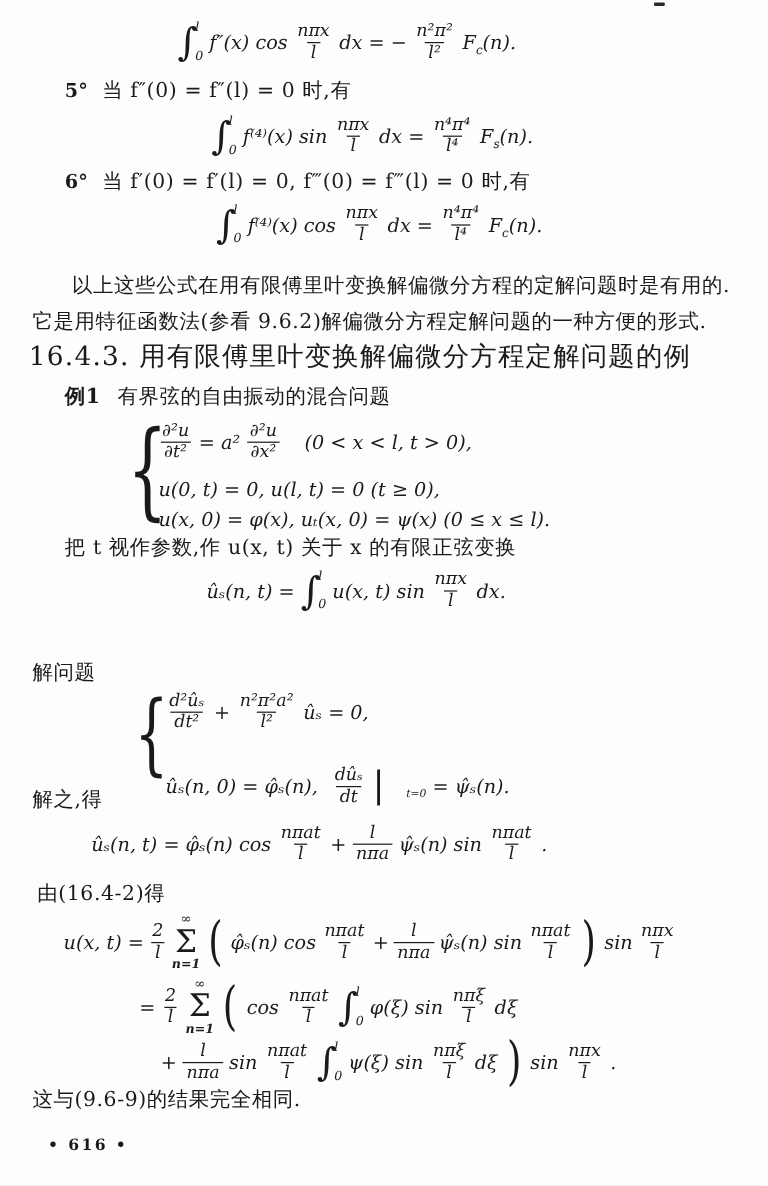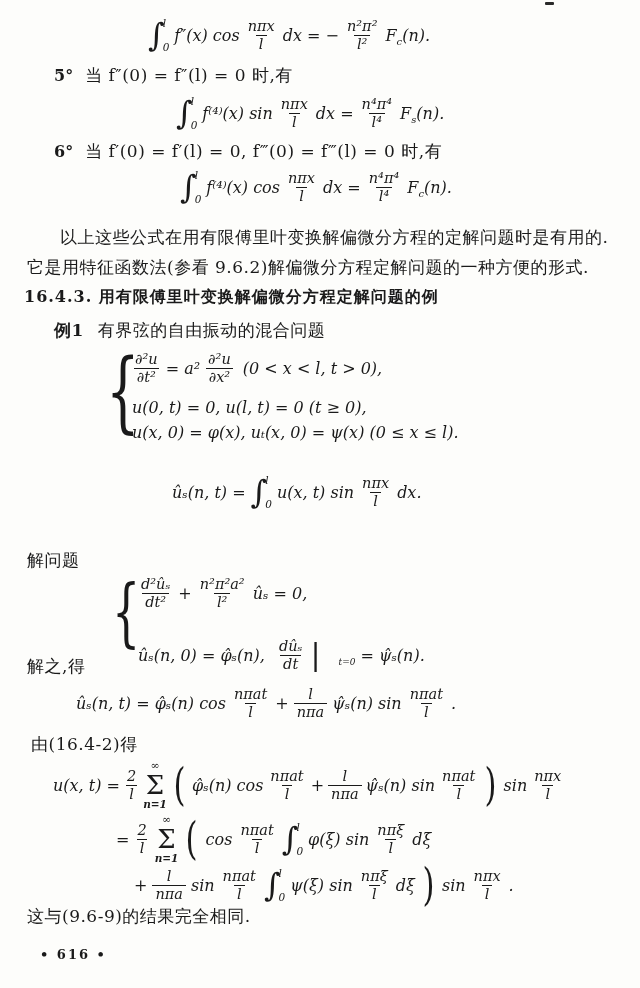--- a/index.html
+++ b/index.html
@@ -9,21 +9,21 @@
     font-family:"DejaVu Serif", serif;
   }
   .line {
     position:absolute; display:flex; align-items:center;
     white-space:nowrap; column-gap:5px;
   }
   .cn { font-size:17px; letter-spacing:0.5px;text-align:right; }
   .math { font-style:italic; font-size:16px; }
   .math .up { font-style:normal; }
   .bold { font-weight:bold; }
-  .heading { font-size:16px; font-weight:bold; letter-spacing:1px; }
+  .heading { font-size:22px; font-weight:normal; letter-spacing:1px; }
   .frac { display:inline-flex; flex-direction:column; align-items:center; line-height:1.15; font-size:14.5px; }
   .frac .fd { border-top:1.2px solid #1a1a1a; padding:0 3px; }
   .frac .fn { padding:0 3px; }
   .intw { display:inline-flex; align-items:center; }
   .intg { font-size:32px; font-style:normal; line-height:0.9; }
   .intl { display:flex; flex-direction:column; justify-content:space-between; height:36px; font-size:10.5px; margin-left:-2px; }
   .sumw { display:inline-flex; flex-direction:column; align-items:center; line-height:1; row-gap:1px; }
   .sumt { font-size:11px; font-style:normal; }
   .sums { font-size:26px; font-style:normal; }
   .sumb { font-size:10.5px;font-weight:bold; }
@@ -136,29 +136,32 @@
   <div class="line math" style="left:132px;top:344px;height:48px">
     <span class="frac">
       <span class="fn">∂²u</span>
       <span class="fd">∂t²</span>
     </span>
     <span>= a²</span>
     <span class="frac">
       <span class="fn">∂²u</span>
       <span class="fd">∂x²</span>
     </span>
-    <span style="margin-left:4px">(0 &lt; x &lt; l,  t &gt; 0),</span>
+    <span style="margin-left:15px">(0 &lt; x &lt; l,  t &gt; 0),</span>
   </div>
   <div class="line math" style="left:132px;top:394px;height:26px">
     <span>u(0, t) = 0,  u(l, t) = 0   (t ≥ 0),</span>
   </div>
   <div class="line math" style="left:132px;top:419px;height:26px">
     <span>u(x, 0) = φ(x),  uₜ(x, 0) = ψ(x)   (0 ≤ x ≤ l).</span>
   </div>
 
+  <div class="line cn" style="left:54px;top:444px;height:24px">
+    <span>把 t 视作参数,作 u(x, t) 关于 x 的有限正弦变换</span>
+  </div>
 
   <div class="line math" style="left:172px;top:468px;height:48px">
     <span>ûₛ(n, t) =</span>
     <span class="intw">
       <span class="intg">∫</span>
       <span class="intl">
         <span>l</span>
         <span>0</span>
       </span>
     </span>

